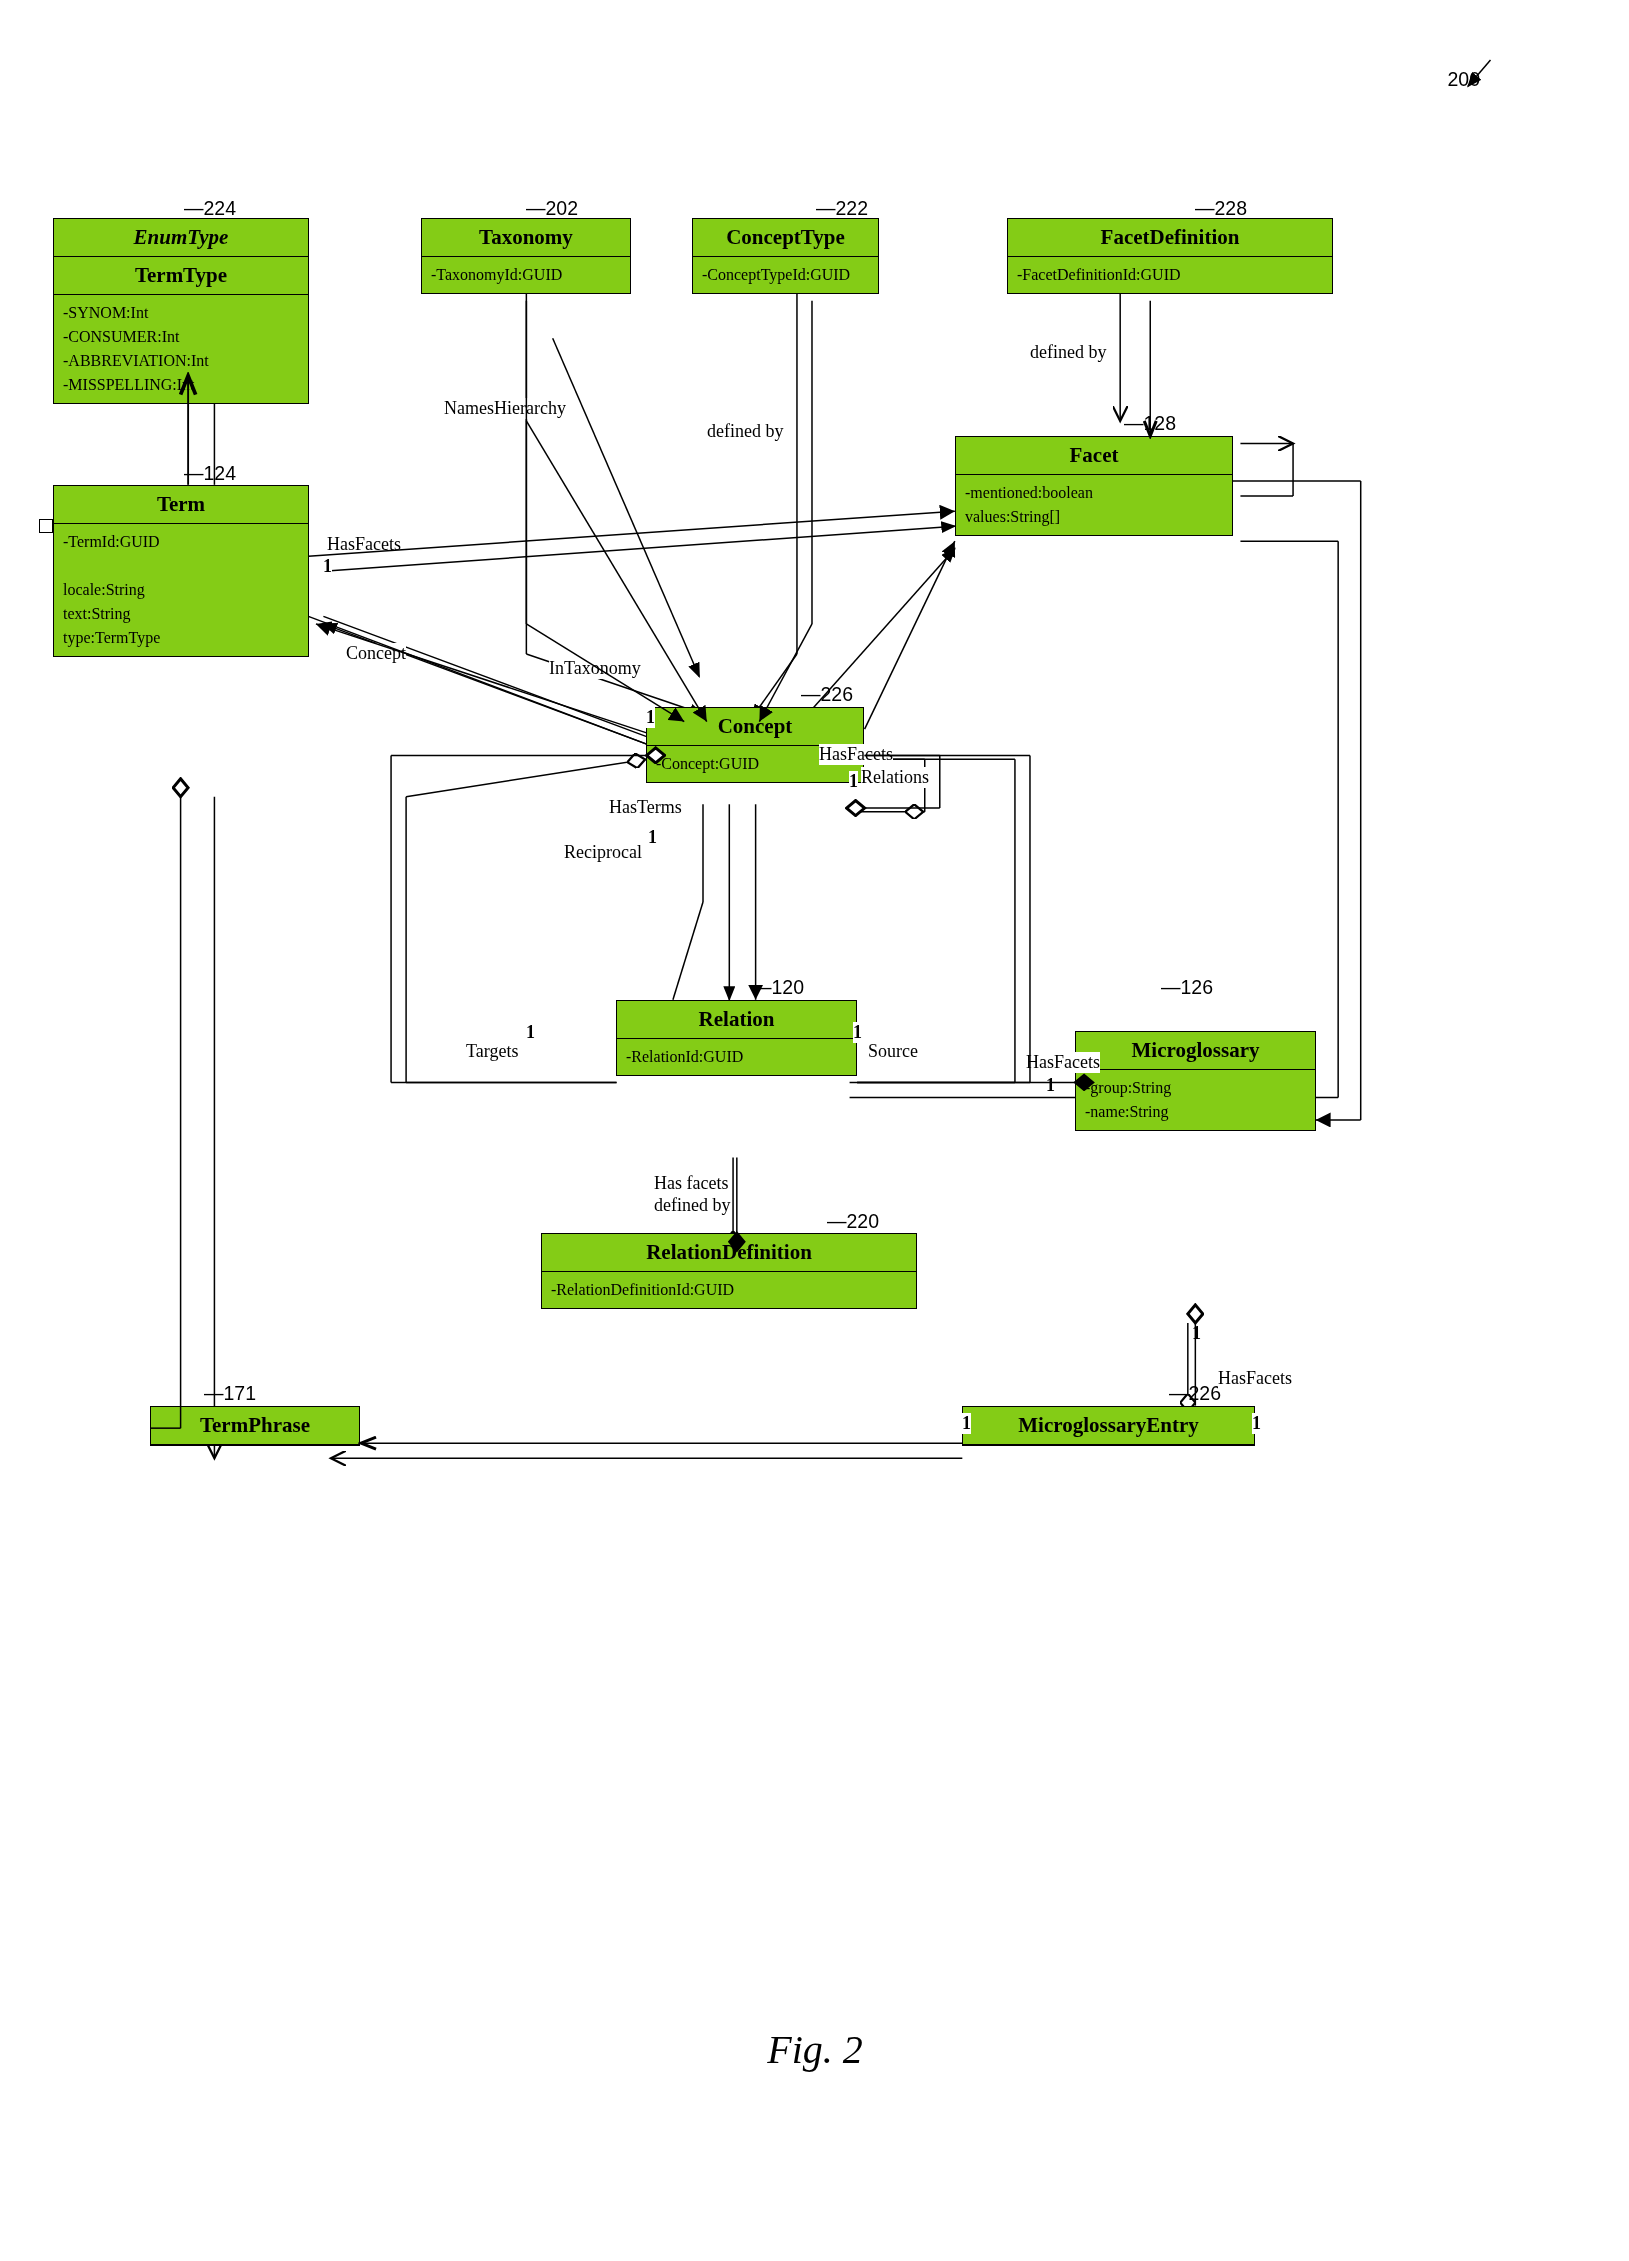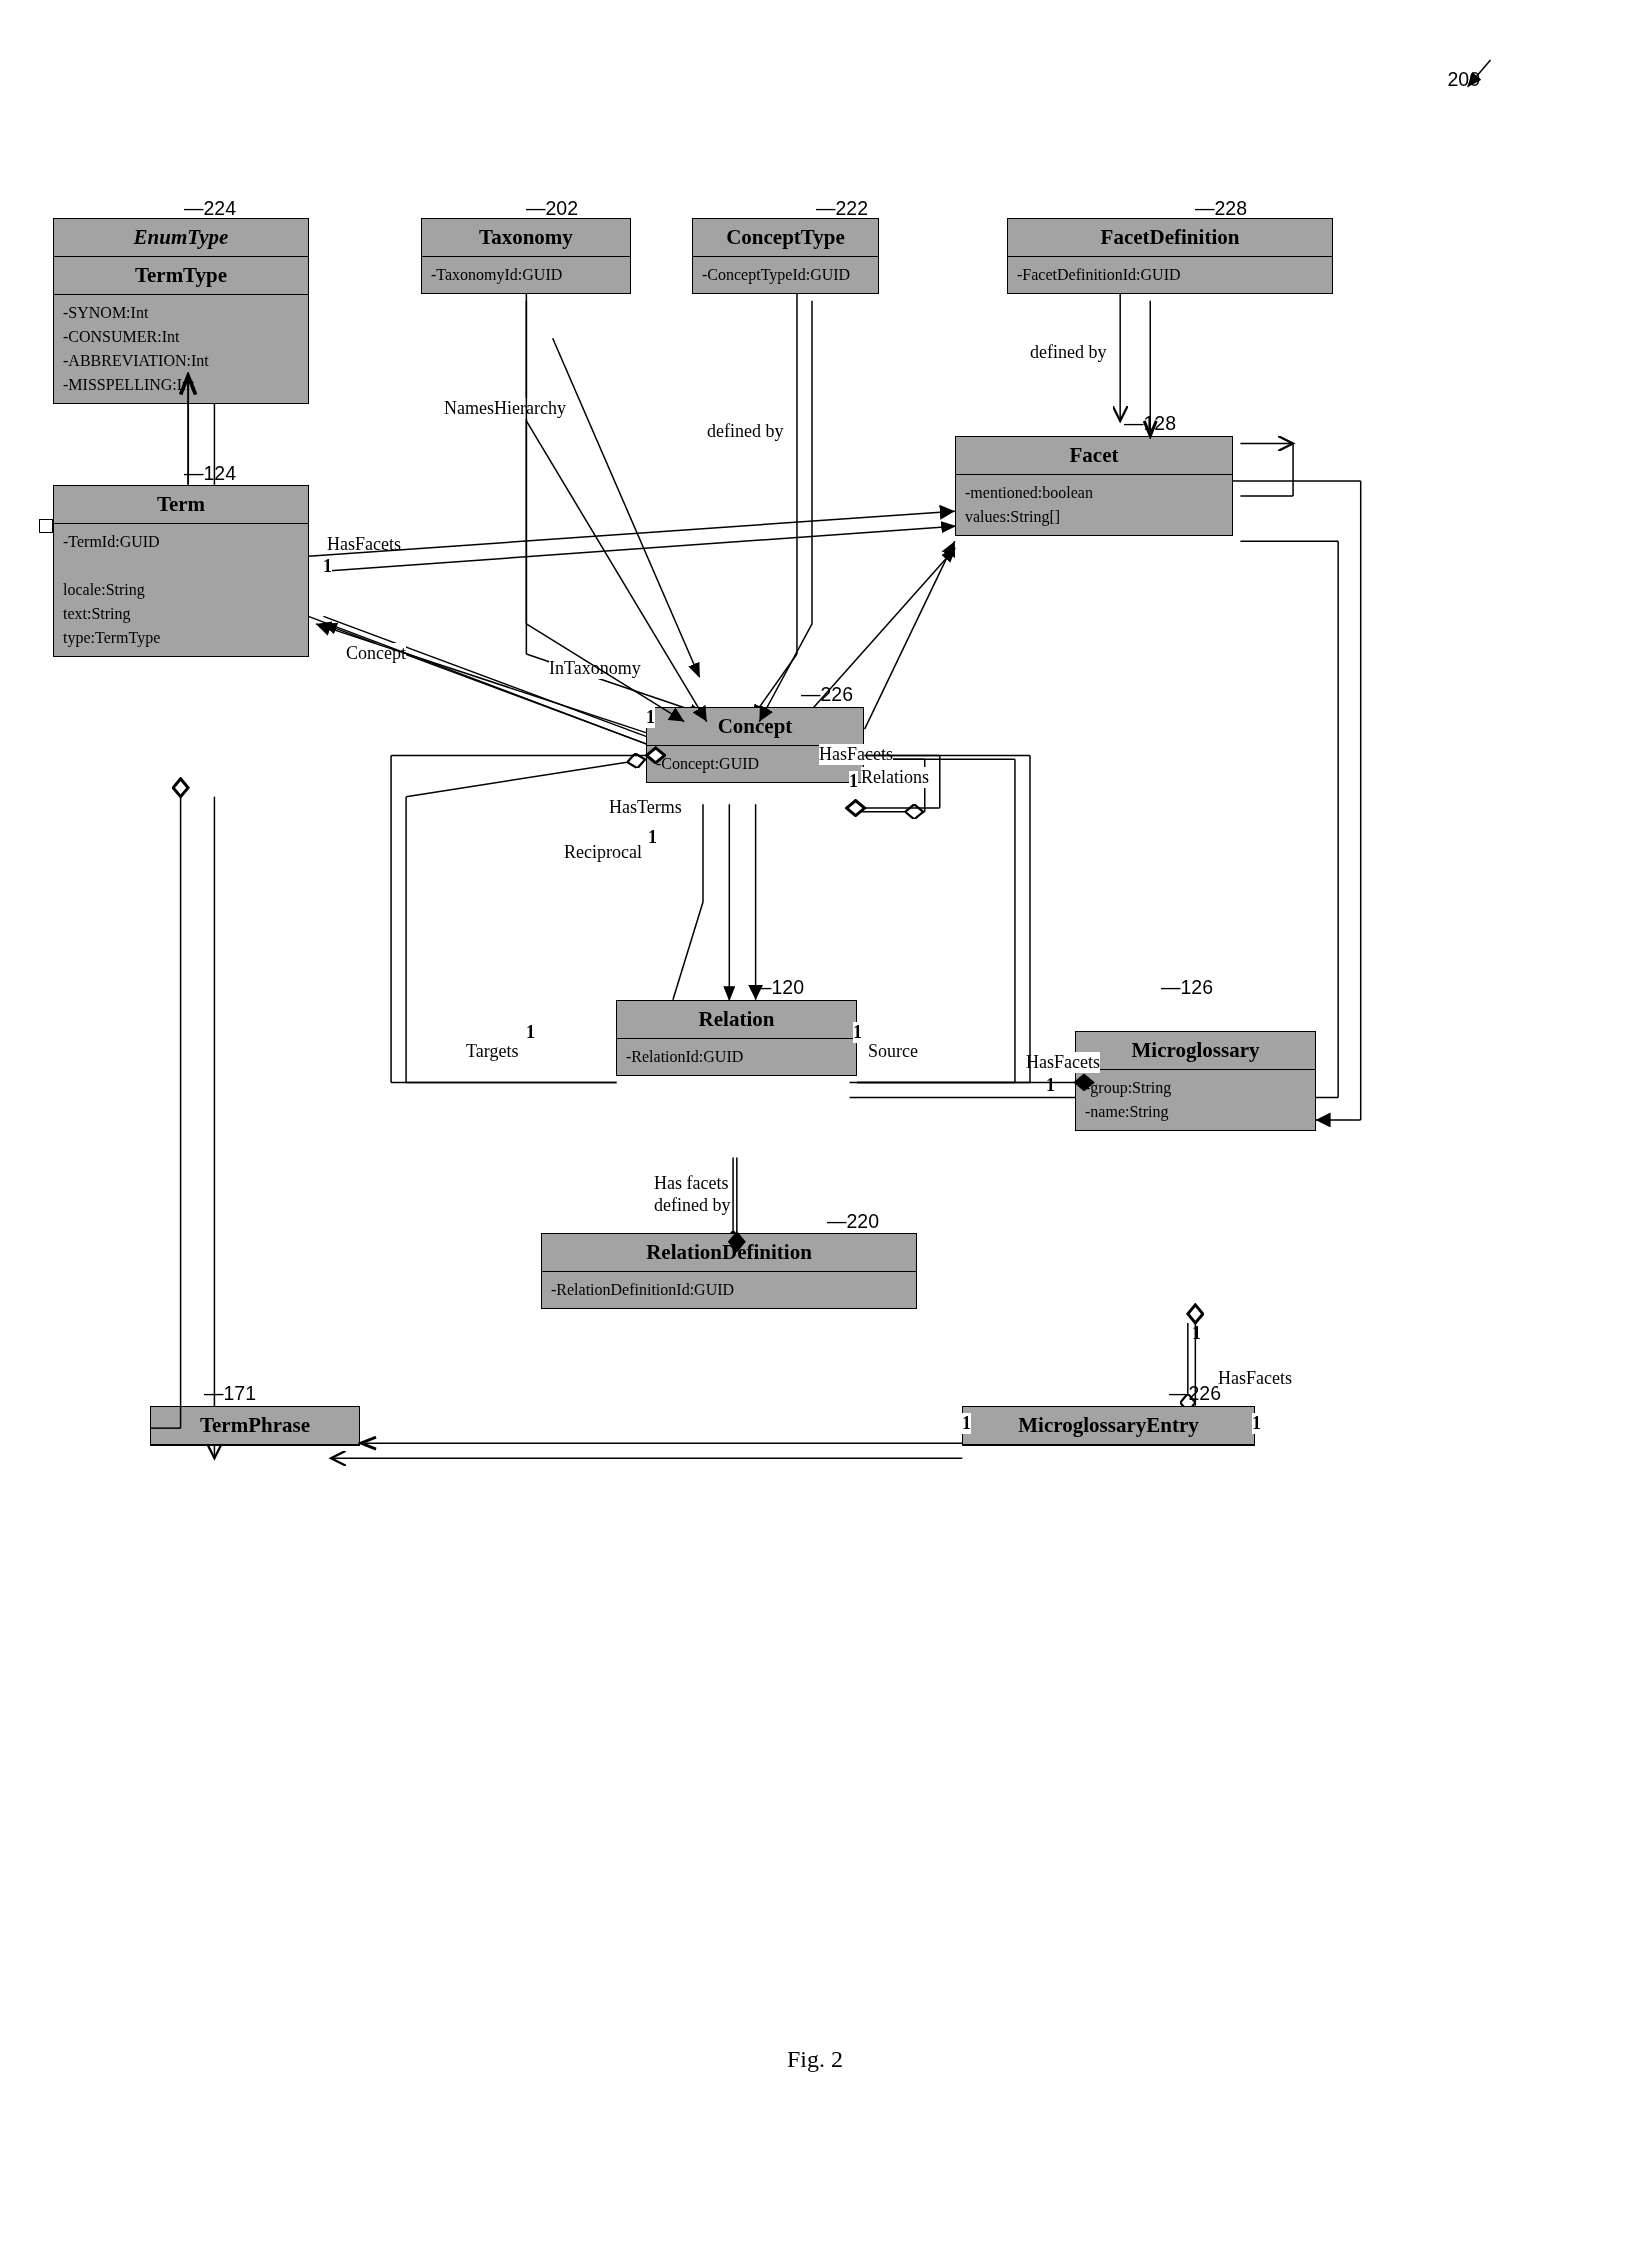--- a/index.html
+++ b/index.html
@@ -16,21 +16,21 @@
       position: relative;
       width: 1630px;
       height: 2261px;
       background: #fff;
     }
 
     
     .uml-box {
       position: absolute;
       border: 1.5px solid #000;
-      background: #a3a3a3;
+      background: #84cc16;
       text-align: center;
     }
     .uml-box .box-title {
       font-weight: bold;
       font-size: 21px;
       padding: 6px 9px;
       border-bottom: 1.5px solid #000;
     }
     .uml-box .box-body {
       font-size: 16px;
@@ -57,21 +57,22 @@
     
     .ref-num {
       position: absolute;
       font-size: 19.5px;
       font-family: Arial, sans-serif;
     }
 
     
     .fig-label {
       position: absolute;
-      font-size: 24px;
+      font-size: 40px;
+      font-style: italic;
     }
 
     
     .svg-overlay {
       position: absolute;
       top: 0;
       left: 0;
       width: 1630px;
       height: 2261px;
       pointer-events: none;

